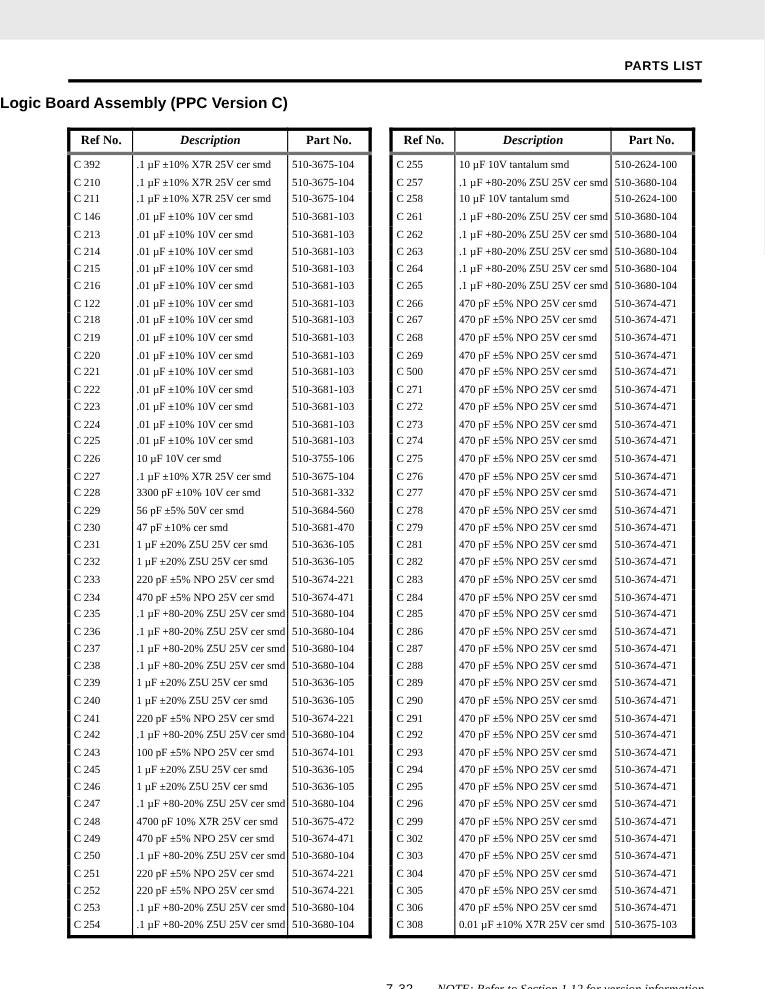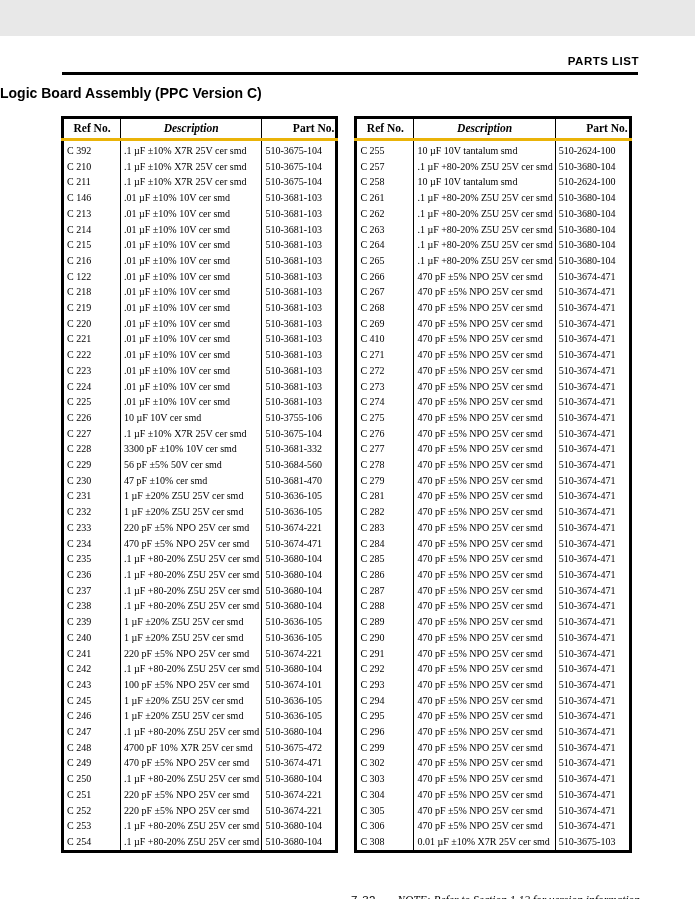--- a/index.html
+++ b/index.html
@@ -48,28 +48,28 @@
     gap: 16px;
   }
   table.parts-table {
     border-collapse: collapse;
     border: 3px solid #000;
     table-layout: fixed;
     background: #fff;
   }
   .parts-table .col-ref  { width: 58px; }
   .parts-table .col-desc { width: 140px; font-style: italic; }
-  .parts-table .col-part { width: 75px; text-align: right; }
+  .parts-table .col-part { width: 75px; }
   .parts-table th {
     font-family: "Liberation Serif", serif;
     font-weight: bold;
     font-size: 11.5px;
     text-align: center;
     padding: 3px 1px 4px 1px;
-    border-bottom: 3px solid #eab308;
+    border-bottom: 3px solid #737373;
     border-left: 1px solid #000;
     white-space: nowrap;
   }
   .parts-table th:first-child { border-left: none; }
   .parts-table td {
     font-size: 10px;
     line-height: 15.7px;
     height: 15.7px;
     padding: 0 2px 0 3px;
     border-left: 1px solid #000;
@@ -411,21 +411,21 @@
             <td>C 268</td>
             <td>470 pF ±5% NPO 25V cer smd</td>
             <td>510-3674-471</td>
           </tr>
           <tr>
             <td>C 269</td>
             <td>470 pF ±5% NPO 25V cer smd</td>
             <td>510-3674-471</td>
           </tr>
           <tr>
-            <td>C 410</td>
+            <td>C 500</td>
             <td>470 pF ±5% NPO 25V cer smd</td>
             <td>510-3674-471</td>
           </tr>
           <tr>
             <td>C 271</td>
             <td>470 pF ±5% NPO 25V cer smd</td>
             <td>510-3674-471</td>
           </tr>
           <tr>
             <td>C 272</td>

